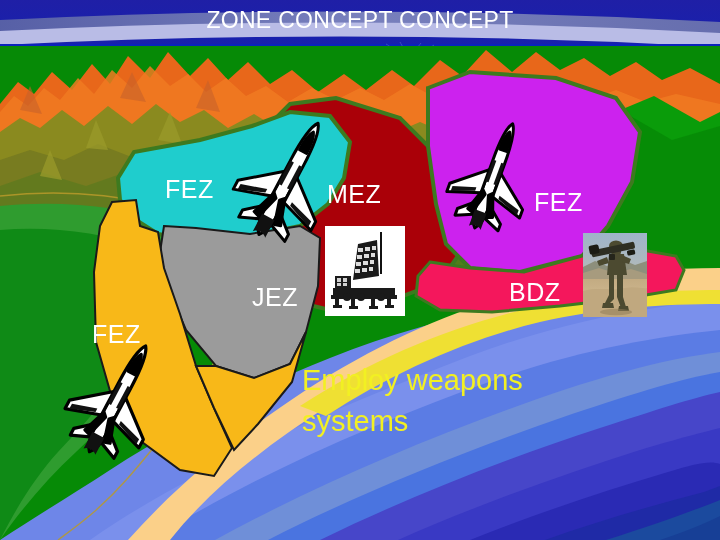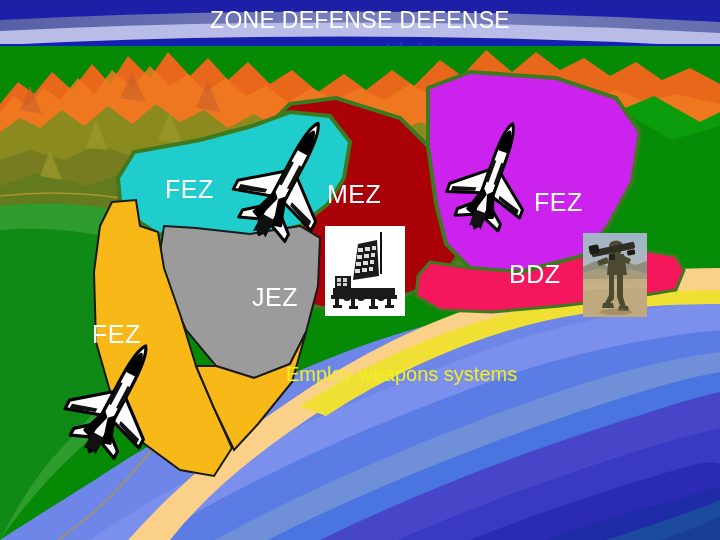--- a/index.html
+++ b/index.html
@@ -44,25 +44,25 @@
   #title-text {
     color: #ffffff;
     font-size: 23px;
     font-family: "Liberation Sans", sans-serif;
     letter-spacing: 0.3px;
     text-align: center;
     line-height: 1;
   }
   #caption {
     position: absolute;
-    left: 286px;
+    left: 302px;
     top: 360px;
     width: 330px;
     color: #f2f022;
-    font-size: 20px;
+    font-size: 29px;
     line-height: 1.42;
     font-family: "Liberation Sans", sans-serif;
   }
   .photo-inset {
     position: absolute;
     overflow: hidden;
     border: 0;
   }
   .photo-inset svg { display: block; }
 </style>
@@ -360,23 +360,23 @@
 
       <ellipse cx="33" cy="79" rx="16" ry="3.2" fill="#8f7c58" opacity="0.55"></ellipse>
     </svg>
   </div>
 
   <div class="zone-label" style="left:165px; top:175px;">FEZ</div>
   <div class="zone-label" style="left:92px;  top:320px;">FEZ</div>
   <div class="zone-label" style="left:204px; top:283px;margin-left:48px;">JEZ</div>
   <div class="zone-label" style="left:327px; top:180px;">MEZ</div>
   <div class="zone-label" style="left:534px; top:188px;">FEZ</div>
-  <div class="zone-label" style="left:509px; top:260px;">BDZ</div>
+  <div class="zone-label" style="left:509px; top:278px;">BDZ</div>
 
   <div id="title-bar">
-    <div id="title-text">ZONE DEFENSE DEFENSE</div>
+    <div id="title-text">ZONE CONCEPT CONCEPT</div>
   </div>
 
   <div id="caption">
     <div>Employ weapons systems</div>
   </div>
 
 </div>
 
 </body></html>

